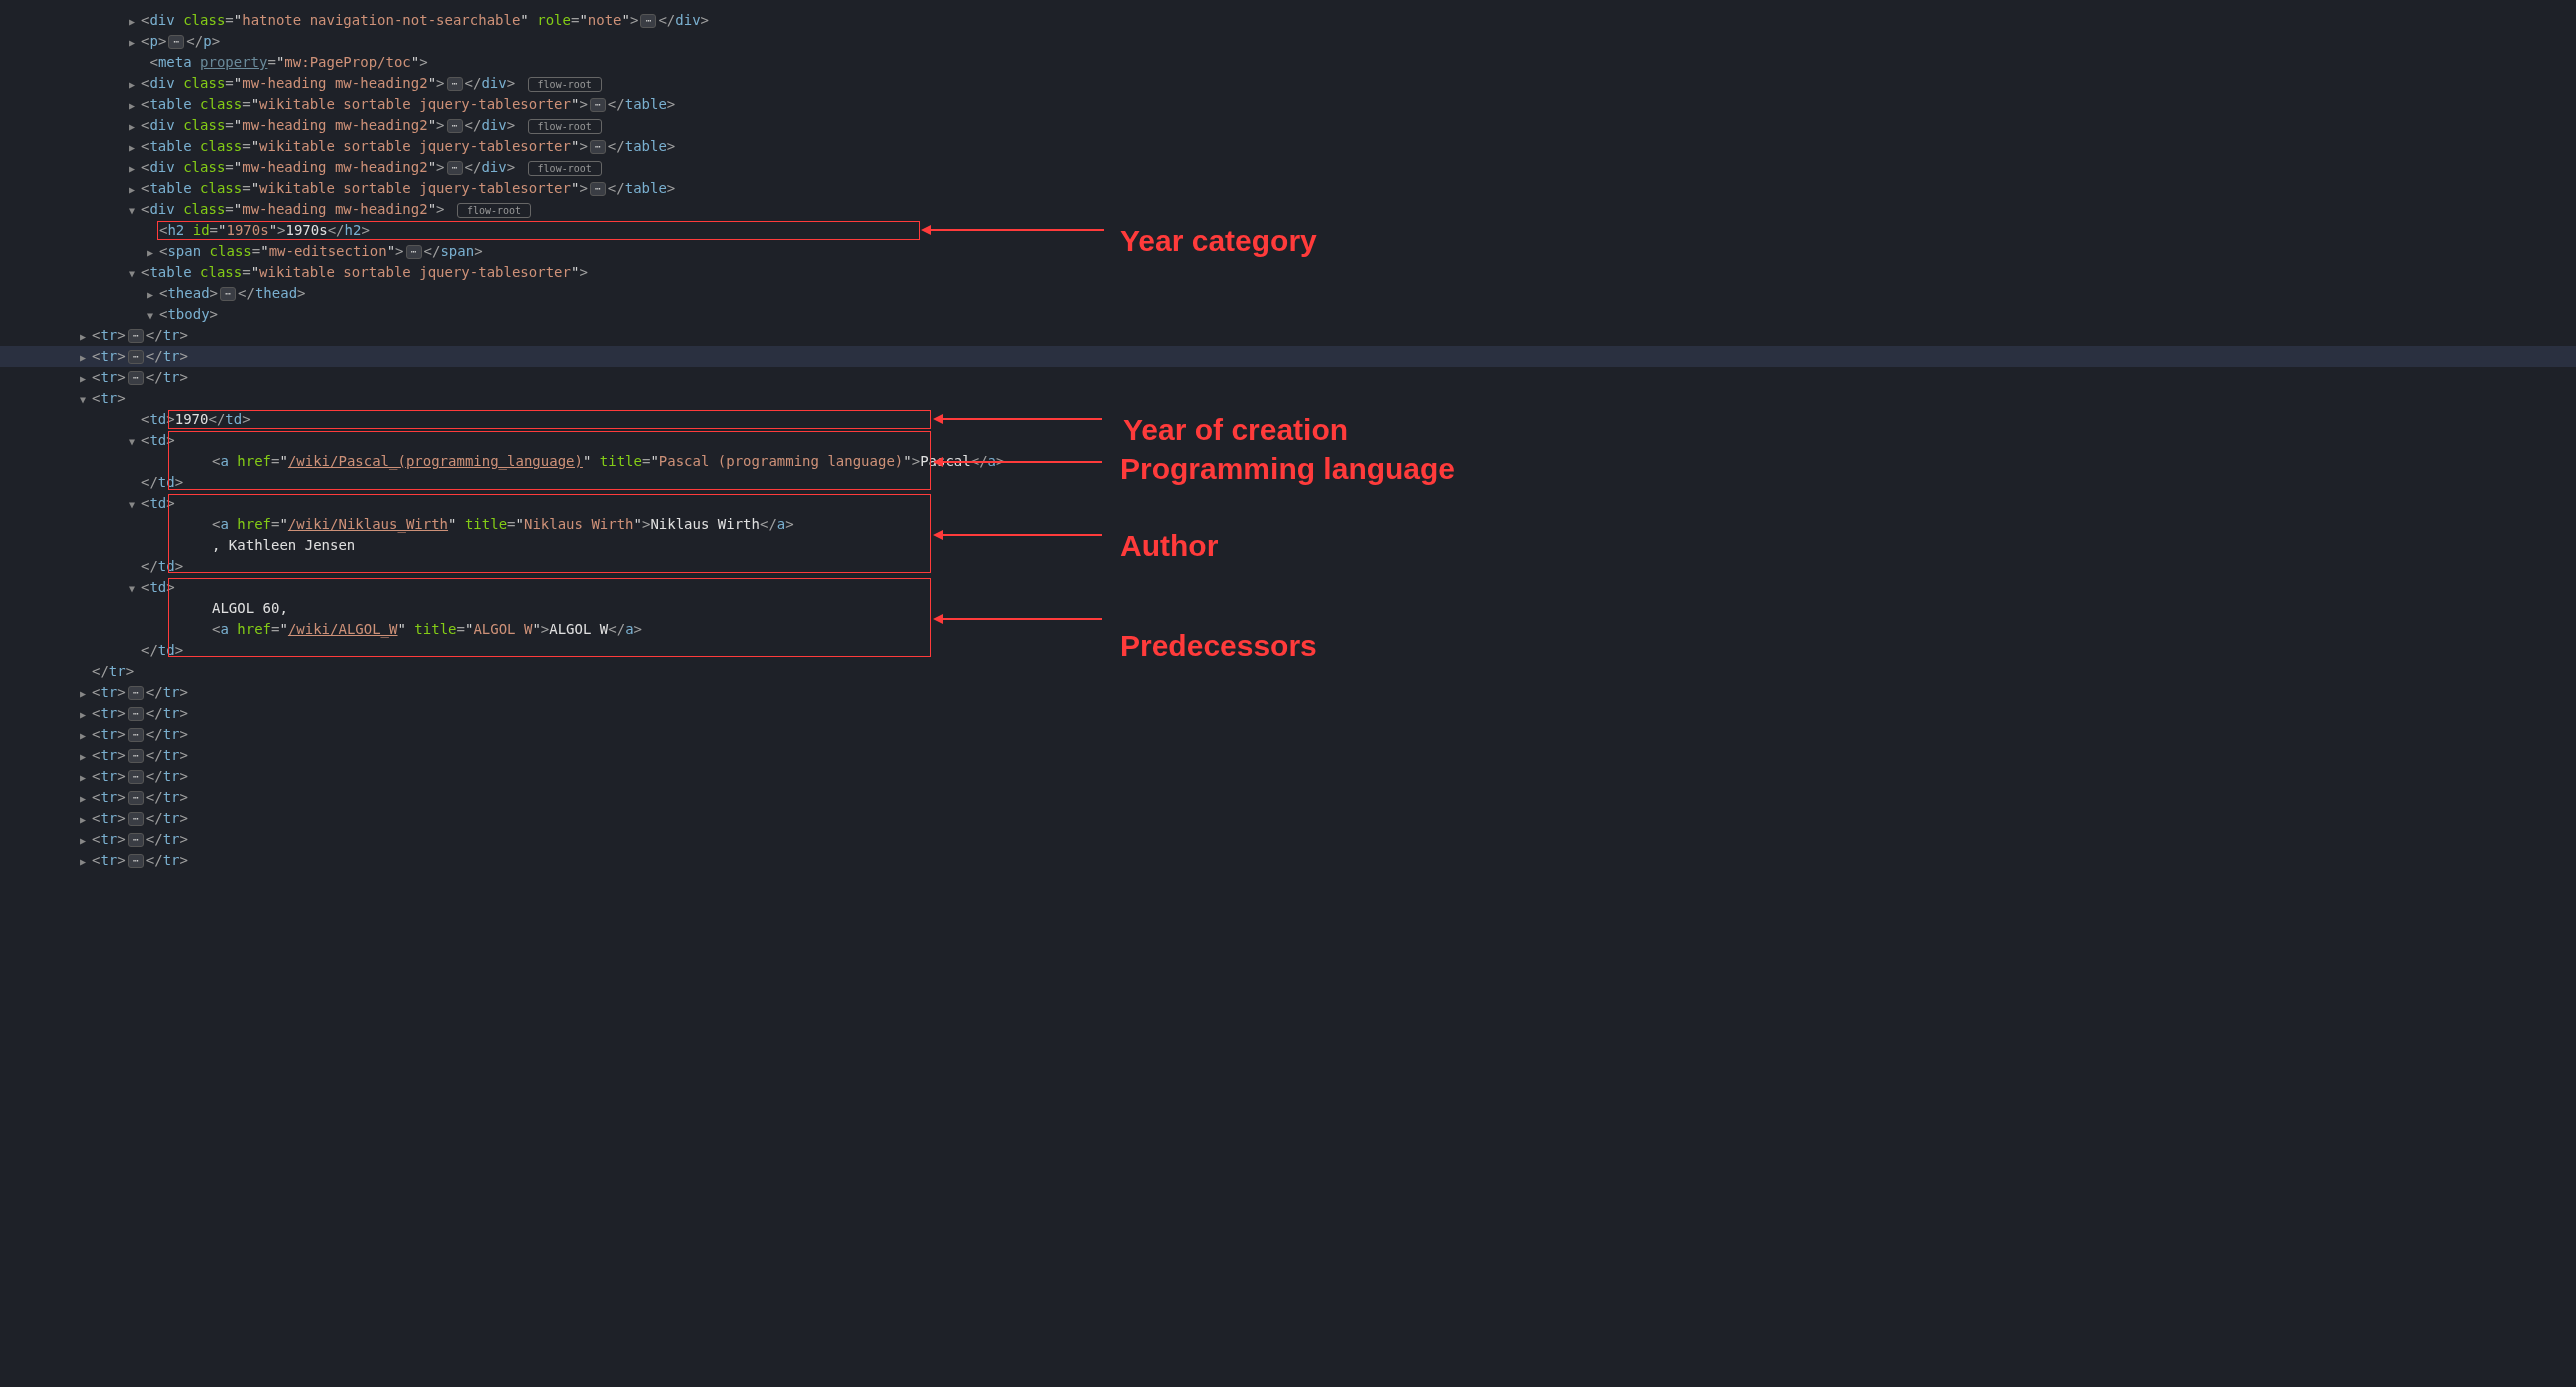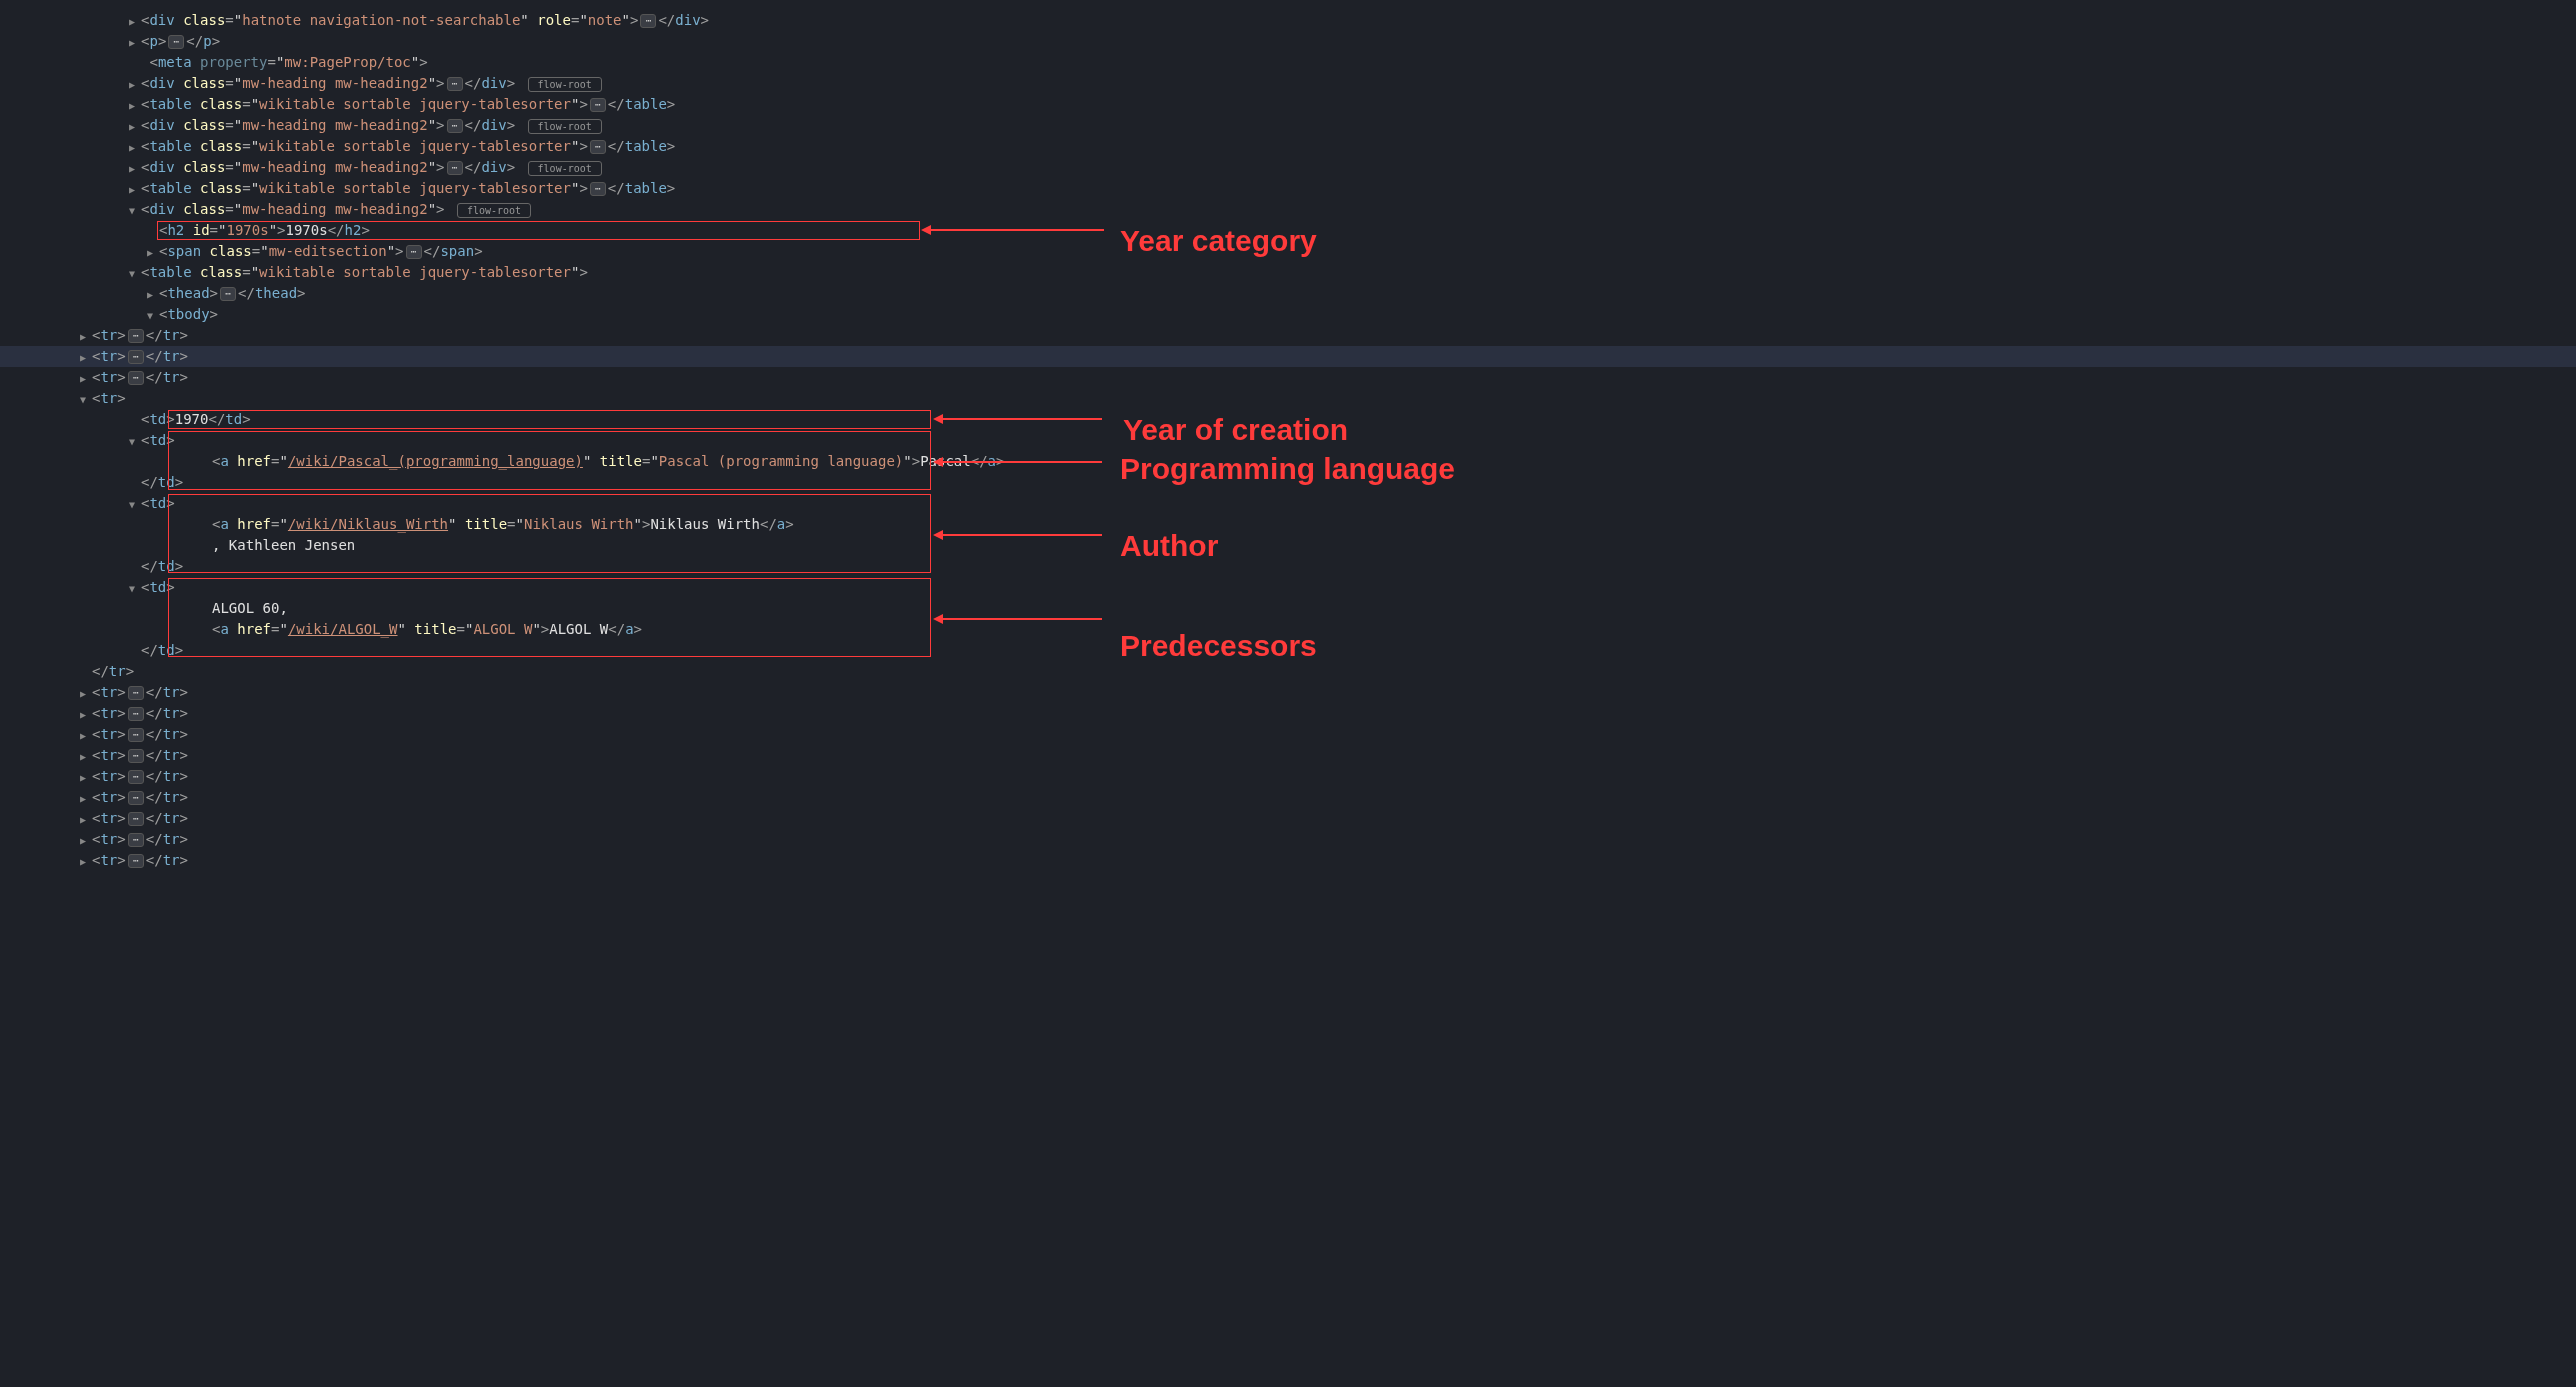--- a/index.html
+++ b/index.html
@@ -23,24 +23,24 @@
   .arrow.down::before { content: "▼"; font-size: 10px; }
   .arrow.none::before { content: " "; }
   .line { display: block; padding-left: 129px; }
   .indent-1 { padding-left: 147px; }
   .indent-2 { padding-left: 80px; }
   .indent-3 { }
   .indent-4 { padding-left: 200px; }
   
   .bracket { color: #a0a0a0; }
   .tag { color: #7ab0d0; }
-  .attr-name { color: #fef9c3; }
+  .attr-name { color: #84cc16; }
   .attr-value { color: #ce9178; }
   .text-content { color: #e0e0e0; }
-  .meta-attr { color: #6a8a9a; }
+  .meta-attr { color: #6a8a9a; text-decoration: underline; }
   
   .ellipsis {
     display: inline-block;
     background: #3a3d44;
     border: 1px solid #555;
     border-radius: 3px;
     padding: 0 4px;
     font-size: 10px;
     color: #ccc;
     line-height: 1.2;

